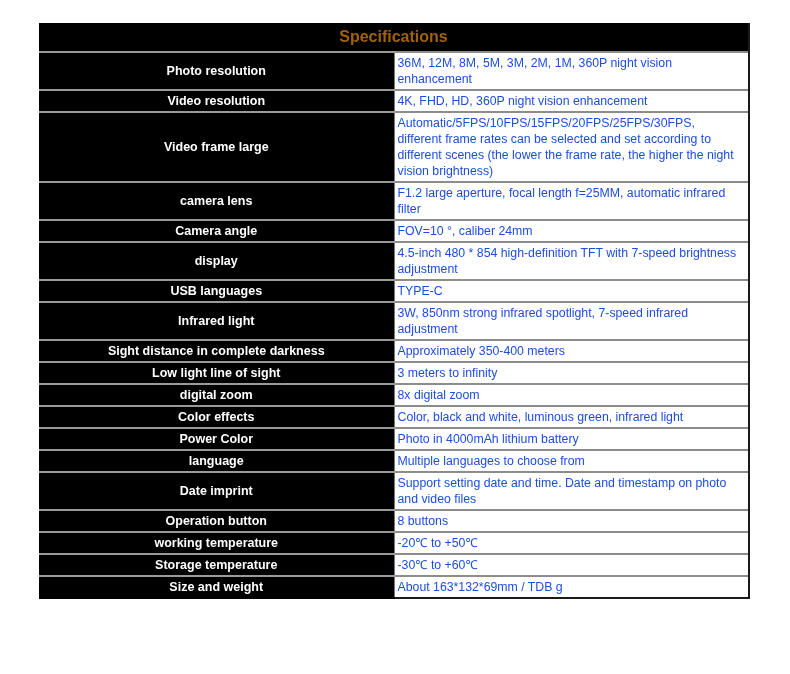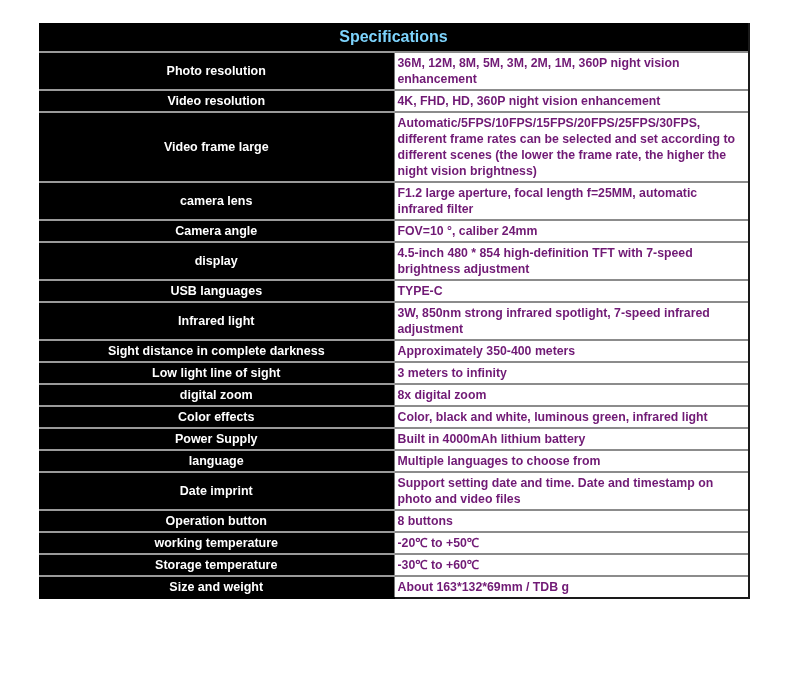--- a/index.html
+++ b/index.html
@@ -3,37 +3,36 @@
   <meta charset="utf-8">
   <style>
     html, body { margin: 0; padding: 0; background: #ffffff; }
     body { width: 790px; height: 674px; position: relative; overflow: hidden; font-family: "Liberation Sans", sans-serif; }
     #spec {
       position: absolute; left: 39px; top: 23px; width: 711px;
       border-collapse: collapse; table-layout: fixed;
     }
     #spec td, #spec th { padding: 0; }
     .title-cell {
-      background: #000; color: #7dd3fc; height: 28px;
+      background: #000; color: #a16207; height: 28px;
       font-weight: bold; font-size: 16px; text-align: center;
       border-right: 2px solid #1a1a1a;
     }
     .key-cell {
       width: 198px; background: #000; color: #fff;
       font-weight: bold; font-size: 12.5px; text-align: center;
       line-height: 16px; padding: 2px 22px !important;
       border-top: 2px solid #9a9a9a;
     }
     .val-cell {
-      background: #fff; color: #701a75; font-size: 12.3px; line-height: 16px;
+      background: #fff; color: #1d4ed8; font-size: 12.3px; line-height: 16px;
       padding: 2px 6px 2px 3px !important;
       border-top: 2px solid #8c8c8c;
       border-right: 2px solid #1a1a1a;
       border-left: 1px solid #777;
-      font-weight: bold;
     }
     tr.row { height: 18px; }
     tr.row:last-child .val-cell { border-bottom: 2px solid #1a1a1a; }
     tr.row:last-child .key-cell { border-bottom: 2px solid #000; }
   </style>
 </head>
 <body>
 
 <table id="spec">
   <thead>
@@ -84,22 +83,22 @@
       </tr>
     <tr class="row">
         <td class="key-cell">digital zoom</td>
         <td class="val-cell">8x digital zoom</td>
       </tr>
     <tr class="row">
         <td class="key-cell">Color effects</td>
         <td class="val-cell">Color, black and white, luminous green, infrared light</td>
       </tr>
     <tr class="row">
-        <td class="key-cell">Power Supply</td>
-        <td class="val-cell">Built in 4000mAh lithium battery</td>
+        <td class="key-cell">Power Color</td>
+        <td class="val-cell">Photo in 4000mAh lithium battery</td>
       </tr>
     <tr class="row">
         <td class="key-cell">language</td>
         <td class="val-cell">Multiple languages to choose from</td>
       </tr>
     <tr class="row">
         <td class="key-cell">Date imprint</td>
         <td class="val-cell">Support setting date and time. Date and timestamp on photo and video files</td>
       </tr>
     <tr class="row">

